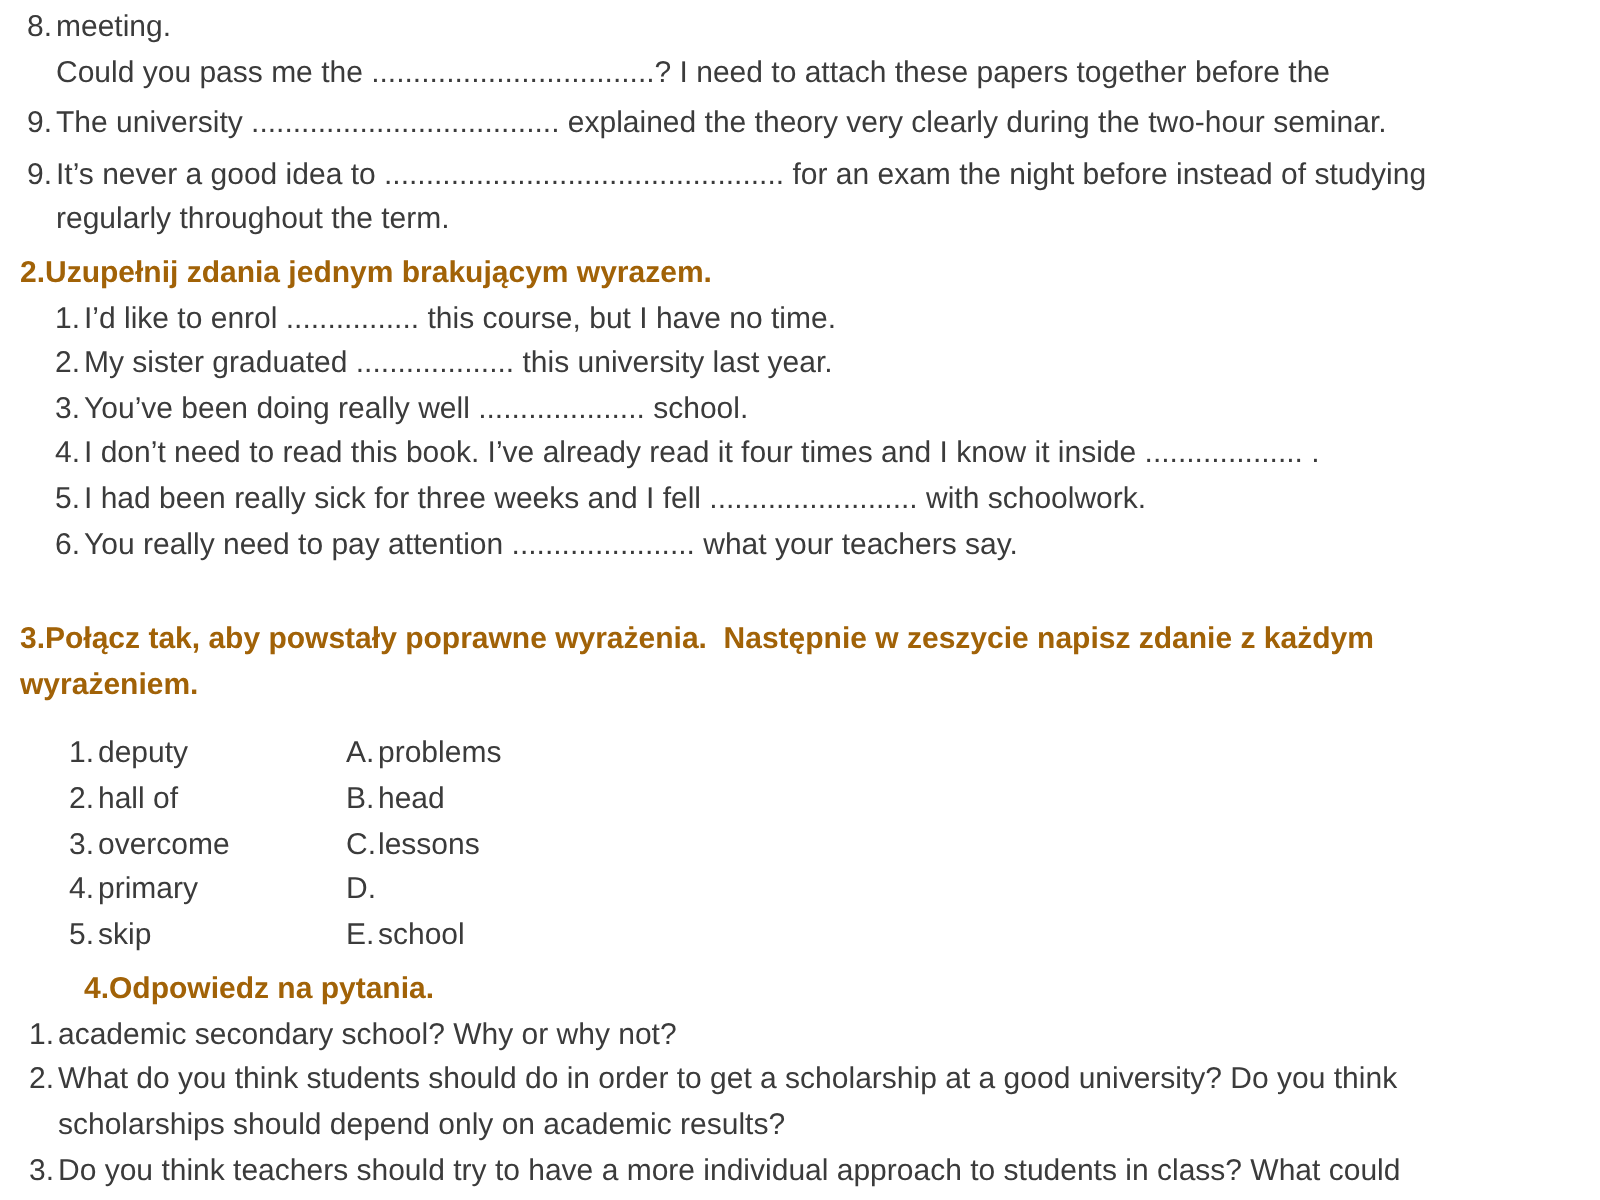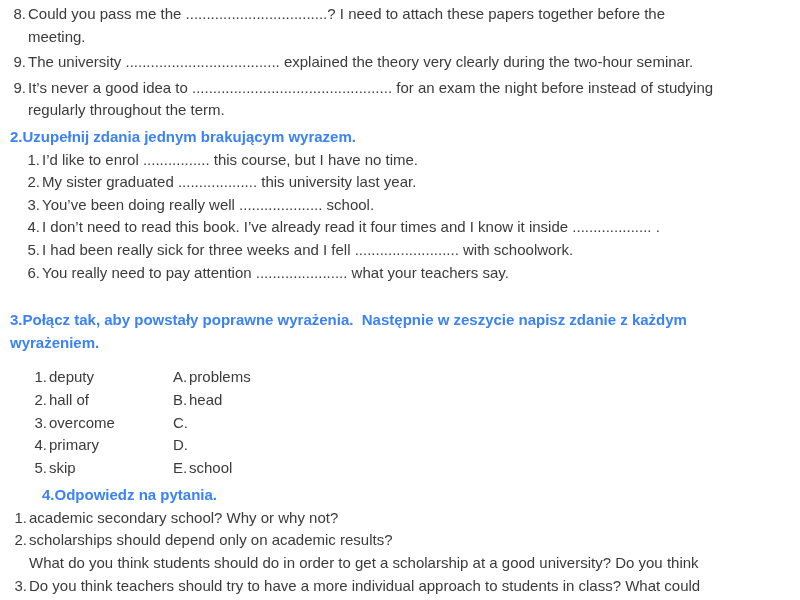--- a/index.html
+++ b/index.html
@@ -32,40 +32,40 @@
   .listD .item { grid-template-columns: 27px 1fr; }
 
   
   .listC { margin-top: 12px; }
   .mrow { display: grid; grid-template-columns: 47px 124px 16px 1fr; }
   .mrow .mword, .mrow .mletter, .mrow .mword2 { padding-left: 2px; white-space: pre; }
 
   
   .hdg {
     font-weight: bold;
-    color: #3b82f6;
+    color: #a16207;
     padding-left: 10px;
     width: 770px;
   }
   .hdg .line { white-space: pre; }
   .hdg2 { margin-top: 4px; }
   .hdg3 { margin-top: 25px; }
   .hdg4 { margin-top: 5px; padding-left: 42px; }
 </style>
 </head>
 <body>
 
 <div class="worksheet">
 
   <div class="listA">
     <div class="item">
       <span class="num">8.</span>
       <span class="body">
+        <span class="line">meeting.</span>
         <span class="line">Could you pass me the ..................................? I need to attach these papers together before the</span>
-        <span class="line">meeting.</span>
       </span>
     </div>
     <div class="item">
       <span class="num">9.</span>
       <span class="body">
         <span class="line">The university ..................................... explained the theory very clearly during the two-hour seminar.</span>
       </span>
     </div>
     <div class="item">
       <span class="num">9.</span>
@@ -132,20 +132,21 @@
     <div class="mrow">
       <span class="num">2.</span>
       <span class="mword">hall of</span>
       <span class="mletter">B.</span>
       <span class="mword2">head</span>
     </div>
     <div class="mrow">
       <span class="num">3.</span>
       <span class="mword">overcome</span>
       <span class="mletter">C.</span>
+      <span class="mword2">lessons</span>
     </div>
     <div class="mrow">
       <span class="num">4.</span>
       <span class="mword">primary</span>
       <span class="mletter">D.</span>
     </div>
     <div class="mrow">
       <span class="num">5.</span>
       <span class="mword">skip</span>
       <span class="mletter">E.</span>
@@ -159,22 +160,22 @@
   <div class="listD">
     <div class="item">
       <span class="num">1.</span>
       <span class="body">
         <span class="line">academic secondary school? Why or why not?</span>
       </span>
     </div>
     <div class="item">
       <span class="num">2.</span>
       <span class="body">
+        <span class="line">What do you think students should do in order to get a scholarship at a good university? Do you think</span>
         <span class="line">scholarships should depend only on academic results?</span>
-        <span class="line">What do you think students should do in order to get a scholarship at a good university? Do you think</span>
       </span>
     </div>
     <div class="item">
       <span class="num">3.</span>
       <span class="body">
         <span class="line">Do you think teachers should try to have a more individual approach to students in class? What could</span>
       </span>
     </div>
   </div>
 

